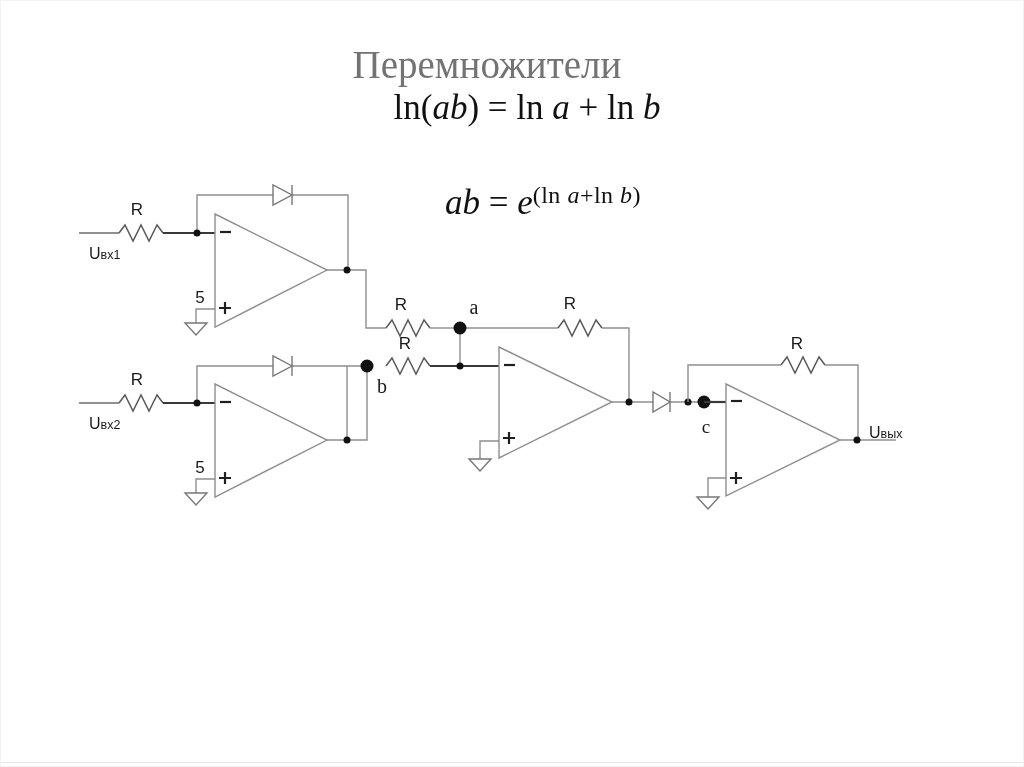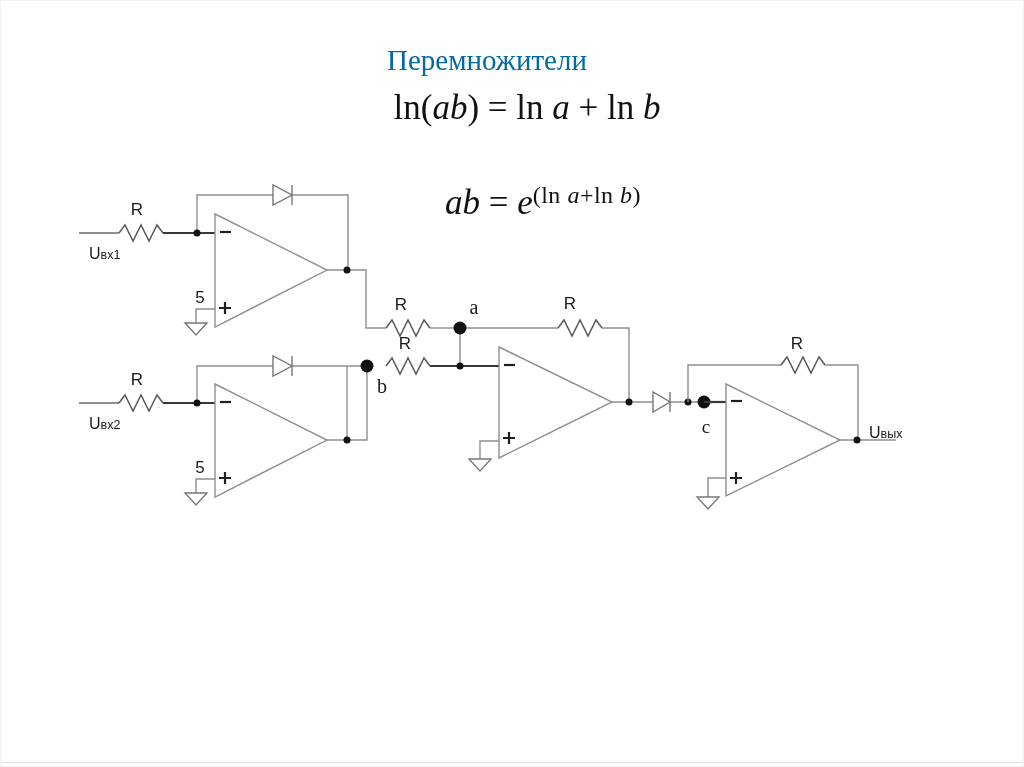--- a/index.html
+++ b/index.html
@@ -4,22 +4,22 @@
 <style>
   html,body{margin:0;padding:0;background:#fff;}
   .page{
     position:relative;width:1024px;height:767px;background:#fff;
     overflow:hidden;border:1px solid #f2f2f2;box-sizing:border-box;
     font-family:"Liberation Sans",sans-serif;color:var(--text,#1a1a1a);
   }
   .bottom-rule{position:absolute;left:0;top:761px;width:1024px;height:1px;background:#e8e8e8;}
   .slide-title{
     position:absolute;top:44px;left:486px;transform:translateX(-50%);
-    font-family:"Liberation Serif",serif;font-size:29px;line-height:1.05;
-    white-space:nowrap;color:#0369a1;
+    font-family:"Liberation Serif",serif;font-size:39px;line-height:1.05;
+    white-space:nowrap;color:#737373;
   }
   .formula{
     position:absolute;font-family:"Liberation Serif",serif;color:#111;
     white-space:nowrap;line-height:1;
   }
   .f1{top:89px;left:526px;transform:translateX(-50%);font-size:35px;}
   .f2{top:138px;left:542px;transform:translateX(-50%);font-size:35px;margin-top:44px;}
   .it{font-style:italic;}
   .rm{font-style:normal;}
   .exp{font-size:24px;vertical-align:11px;letter-spacing:.5px;}

